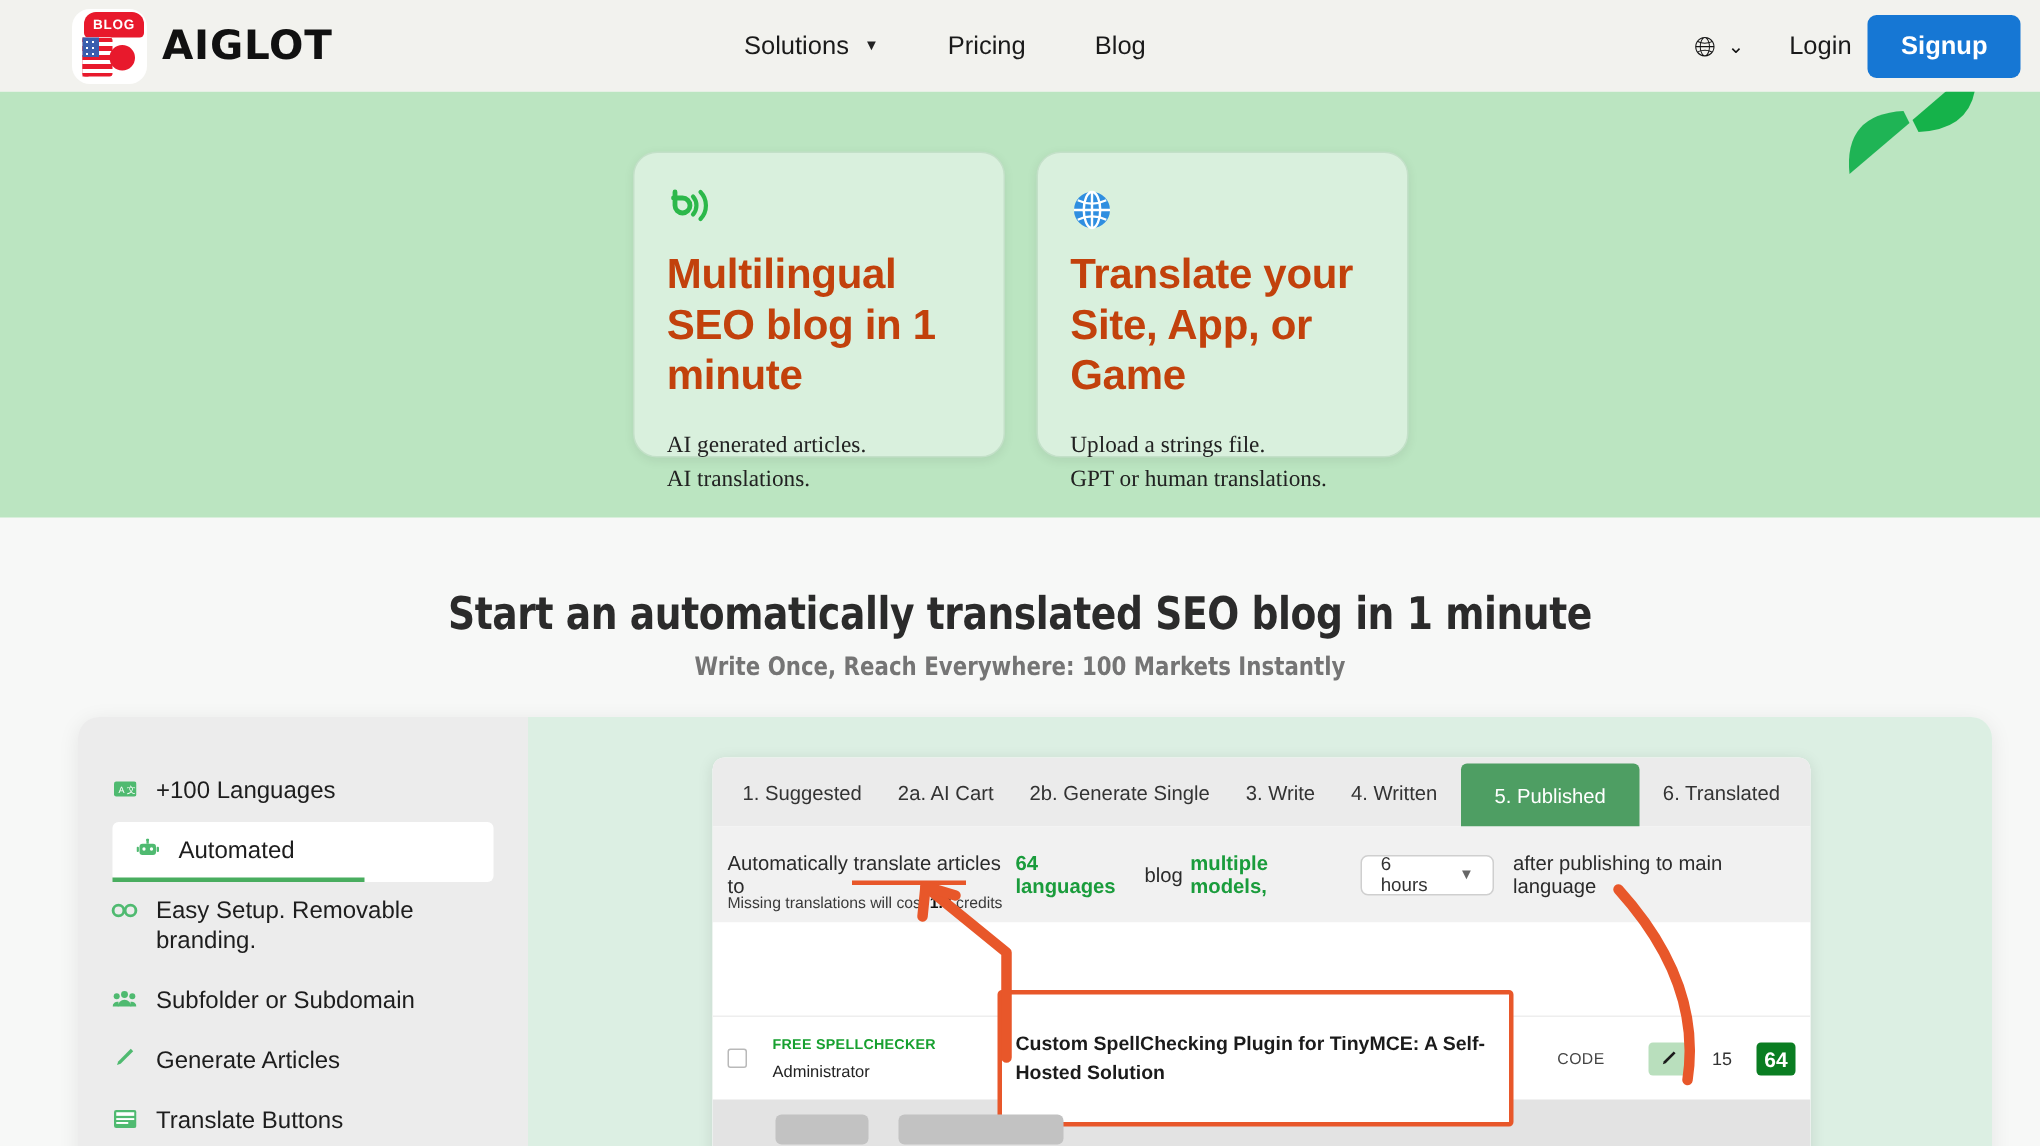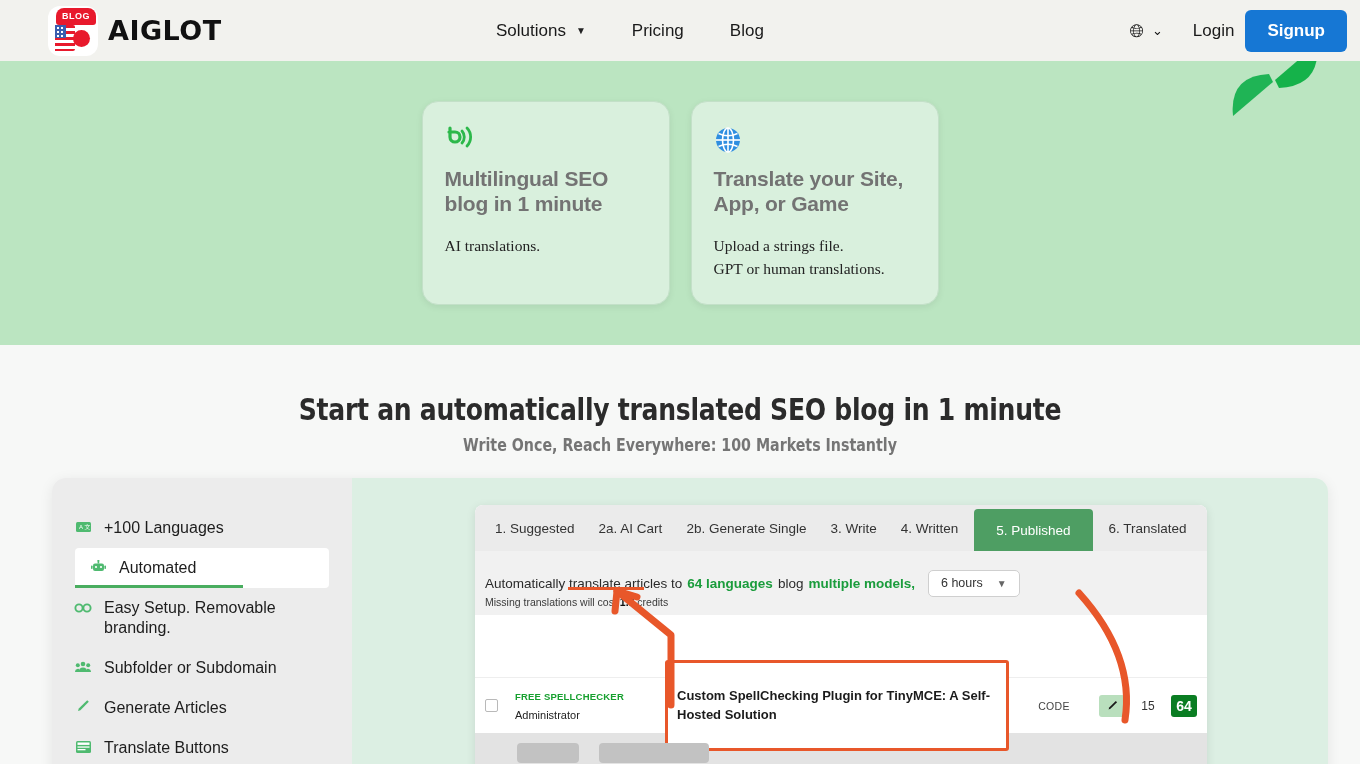--- a/index.html
+++ b/index.html
@@ -93,21 +93,21 @@
     background: #d9f0dd;
     border: 1px solid #c3e0c8;
     border-radius: 16px;
     padding: 24px 22px;
     box-shadow: 0 2px 7px rgba(0,0,0,.07);
   }
   .card-icon { height: 36px; font-size: 28px; line-height: 1; }
   .c1 .card-icon { color: #2cb84a; }
   .c2 .card-icon { color: #2f8ee0; }
   .card-title {
-    font-size: 21px; font-weight: 700; color: #737373; line-height: 1.2;
+    font-size: 28px; font-weight: 700; color: #c2410c; line-height: 1.2;
     margin-top: 4px; letter-spacing: -.2px;
   }
   .card-body {
     margin-top: 19px; font-family: "Liberation Serif", serif;
     font-size: 15.5px; color: #222; line-height: 1.48;
   }
 
   
   .section-head { text-align: center; padding-top: 47px; }
   .section-title {
@@ -269,20 +269,21 @@
     <div class="card c1">
       <div class="card-icon">
         <svg width="30" height="28" viewBox="0 0 30 28">
           <path d="M4 6 h6 a5 5 0 0 1 0 10 a5 5 0 0 1 -5 -5 V2" stroke="#2cb84a" stroke-width="3.2" fill="none" stroke-linecap="round"></path>
           <path d="M17 5 a9 9 0 0 1 0 12" stroke="#2cb84a" stroke-width="2.8" fill="none" stroke-linecap="round"></path>
           <path d="M22 2 a13 13 0 0 1 0 18" stroke="#2cb84a" stroke-width="2.8" fill="none" stroke-linecap="round"></path>
         </svg>
       </div>
       <div class="card-title">Multilingual SEO blog in 1 minute</div>
       <div class="card-body">
+        <div>AI generated articles.</div>
         <div>AI translations.</div>
       </div>
     </div>
 
     <div class="card c2">
       <div class="card-icon">
         <svg width="28" height="28" viewBox="0 0 28 28">
           <circle cx="14" cy="14" r="12" fill="#2f8ee0"></circle>
           <ellipse cx="14" cy="14" rx="5.5" ry="12" fill="none" stroke="#fff" stroke-width="1.6"></ellipse>
           <line x1="2" y1="14" x2="26" y2="14" stroke="#fff" stroke-width="1.6"></line>
@@ -396,20 +397,21 @@
       <div class="auto-row">
         <div class="auto-line">
           <span>Automatically translate articles to</span>
           <span class="g-strong">64 languages</span>
           <span>blog</span>
           <span class="g-strong">multiple models,</span>
           <div class="sel">
             <span>6 hours</span>
             <span class="chevd">▼</span>
           </div>
+          <span>after publishing to main language</span>
         </div>
         <div class="underline-orange"></div>
         <div class="cost">
           <span>Missing translations will cost</span>
           <b>1.8</b>
           <span>credits</span>
         </div>
       </div>
 
       <div class="list-area">

